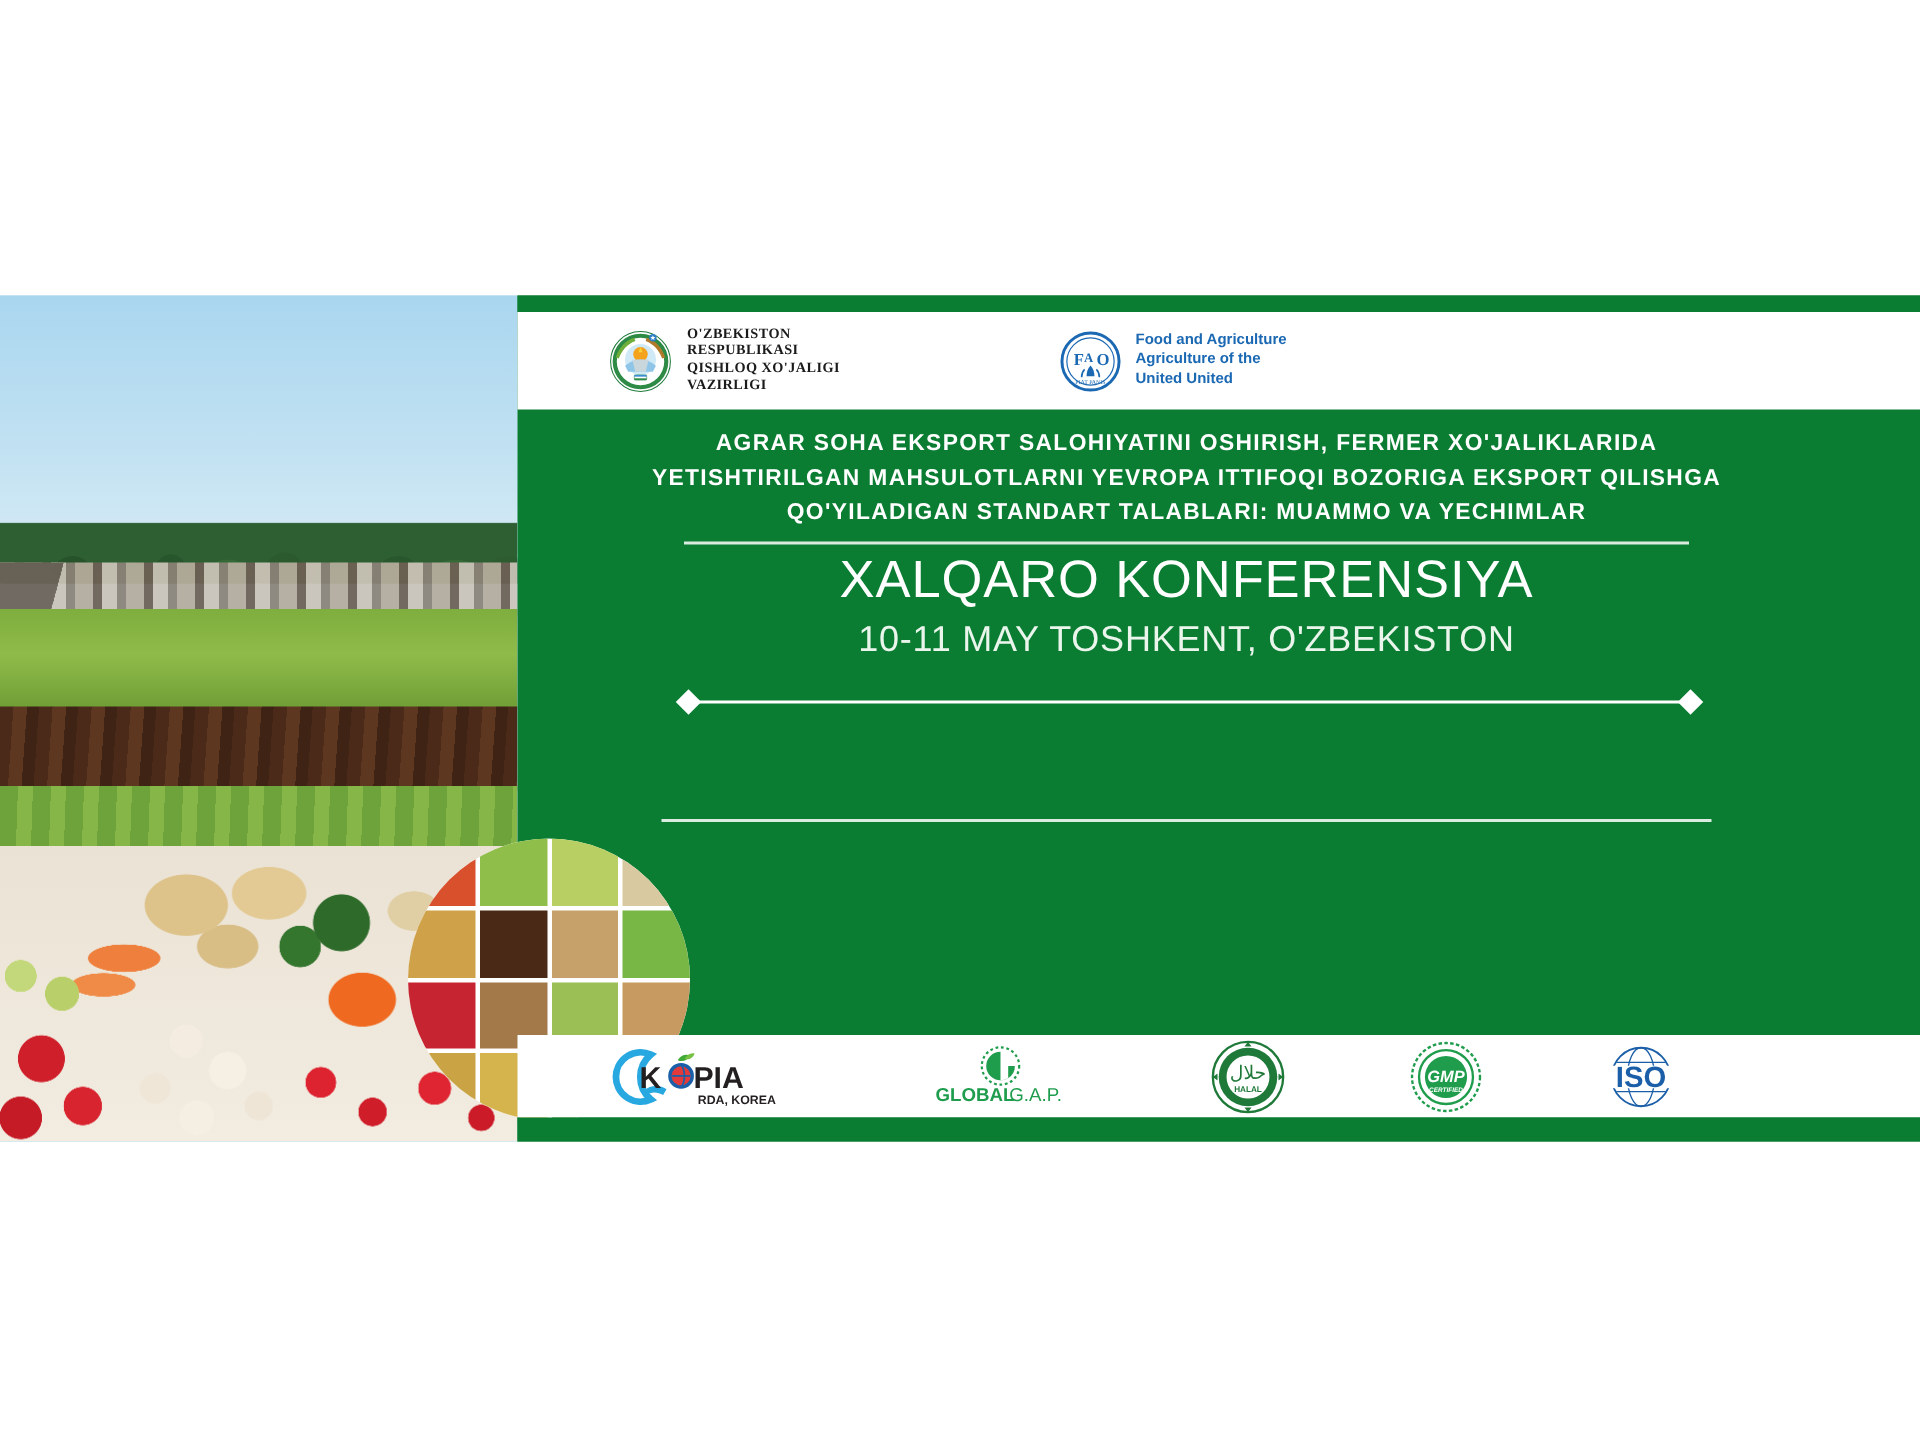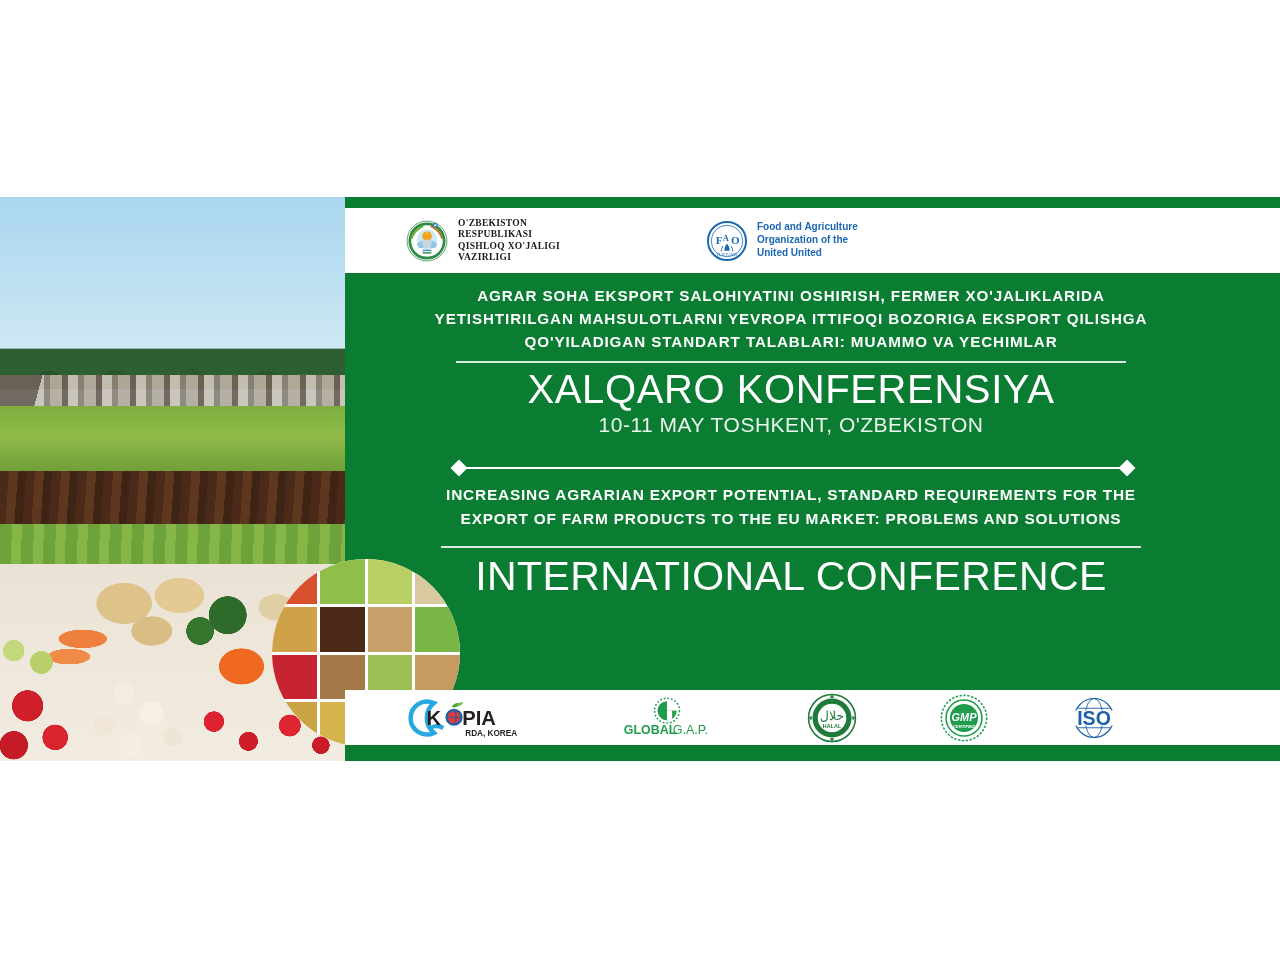--- a/index.html
+++ b/index.html
@@ -90,23 +90,23 @@
   .tdaumark{width:40px;height:44px;flex:none;}
 
   
   .content{position:absolute;left:326px;top:76px;width:935px;height:432px;}
   .uz-sub{position:absolute;left:105px;top:12px;width:720px;text-align:center;color:#ffffff;
       font-size:15.2px;font-weight:700;letter-spacing:.9px;line-height:1.5;}
   .rule{position:absolute;height:1.6px;background:rgba(255,255,255,.85);}
   .rule-a{left:130px;top:88px;width:670px;}
   .rule-b{left:115px;top:273px;width:700px;}
   .uz-title{position:absolute;left:55px;top:94px;width:820px;text-align:center;color:#ffffff;
-      font-size:40px;font-weight:400;letter-spacing:.6px;}
+      font-size:35px;font-weight:400;letter-spacing:.6px;}
   .uz-date{position:absolute;left:55px;top:140px;width:820px;text-align:center;color:#eaf5ec;
-      font-size:21px;font-weight:400;letter-spacing:.5px;}
+      font-size:24px;font-weight:400;letter-spacing:.5px;}
 
   .divider{position:absolute;left:127px;top:188px;width:680px;height:14px;}
   .divider .bar{position:absolute;left:8px;top:6px;width:664px;height:2.4px;background:#ffffff;}
   .divider .dia{position:absolute;top:1px;width:12px;height:12px;background:#ffffff;transform:rotate(45deg);}
   .divider .dia.l{left:0;}
   .divider .dia.r{right:0;}
 
   .en-sub{position:absolute;left:100px;top:210px;width:730px;text-align:center;color:#ffffff;
       font-size:15.4px;font-weight:700;letter-spacing:.8px;line-height:1.55;}
   .en-title{position:absolute;left:55px;top:280px;width:820px;text-align:center;color:#ffffff;
@@ -183,43 +183,41 @@
           <circle cx="32" cy="32" r="24" fill="none" stroke="#1b68b3" stroke-width="1.2"></circle>
           <text x="15" y="36" font-family="Liberation Serif, serif" font-size="17" font-weight="700" fill="#1b68b3">F</text>
           <text x="25.5" y="32" font-family="Liberation Serif, serif" font-size="13" font-weight="700" fill="#1b68b3">A</text>
           <text x="38" y="36" font-family="Liberation Serif, serif" font-size="17" font-weight="700" fill="#1b68b3">O</text>
           <path d="M32 36c-3 3-4 7-4 11h8c0-4-1-8-4-11z" fill="#1b68b3"></path>
           <path d="M26 40c-2 2-3 5-3 8M38 40c2 2 3 5 3 8" stroke="#1b68b3" stroke-width="1.6" fill="none"></path>
           <text x="32" y="55" text-anchor="middle" font-family="Liberation Serif, serif" font-size="6" fill="#1b68b3">FIAT PANIS</text>
         </svg>
         <div class="logo-txt fao">
           <div>Food and Agriculture</div>
-          <div>Organization of the</div>
+          <div>Agriculture of the</div>
           <div>United United</div>
         </div>
       </div>
 
 
     </div>
 
     <div class="content">
       <div class="uz-sub">AGRAR SOHA EKSPORT SALOHIYATINI OSHIRISH, FERMER XO'JALIKLARIDA YETISHTIRILGAN MAHSULOTLARNI YEVROPA ITTIFOQI BOZORIGA EKSPORT QILISHGA QO'YILADIGAN STANDART TALABLARI: MUAMMO VA YECHIMLAR</div>
       <div class="rule rule-a"></div>
       <div class="uz-title">XALQARO KONFERENSIYA</div>
       <div class="uz-date">10-11 MAY TOSHKENT,  O'ZBEKISTON</div>
 
       <div class="divider">
         <span class="dia l"></span>
         <span class="bar"></span>
         <span class="dia r"></span>
       </div>
 
-      <div class="en-sub">INCREASING AGRARIAN EXPORT POTENTIAL, STANDARD REQUIREMENTS FOR THE EXPORT OF FARM PRODUCTS TO THE EU MARKET: PROBLEMS AND SOLUTIONS</div>
       <div class="rule rule-b"></div>
-      <div class="en-title">INTERNATIONAL CONFERENCE</div>
     </div>
 
     <div class="collage" id="collage">
         <i style="background: rgb(216, 80, 44);"></i>
         <i style="background: rgb(143, 190, 74);"></i>
         <i style="background: rgb(183, 207, 99);"></i>
         <i style="background: rgb(216, 201, 160);"></i>
         <i style="background: rgb(207, 162, 74);"></i>
         <i style="background: rgb(74, 42, 22);"></i>
         <i style="background: rgb(198, 161, 105);"></i>

